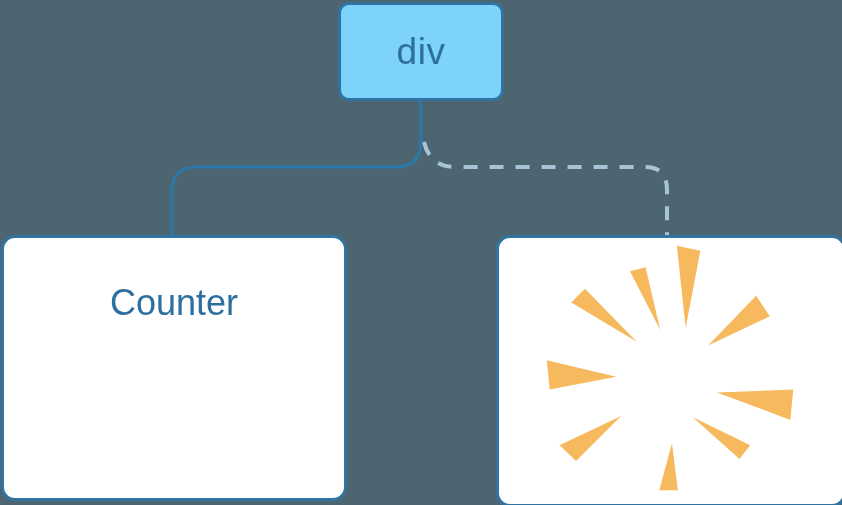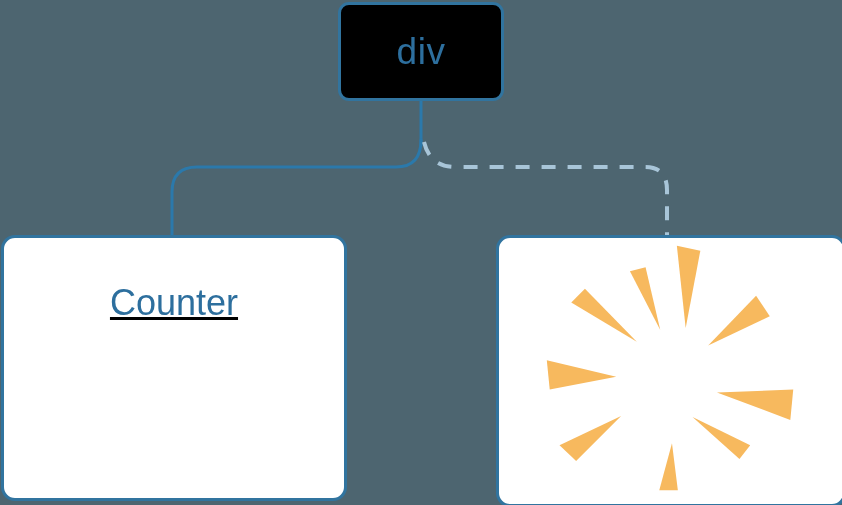--- a/index.html
+++ b/index.html
@@ -138,25 +138,25 @@
 
   <svg id="connectors" viewBox="0 0 842 505">
 
     <path d="M 421 101 L 421 146" fill="none" stroke="#2b79ab" stroke-width="3"></path>
 
     <path d="M 421 140 Q 421 167 396 167 L 197 167 Q 172 167 172 192 L 172 236" fill="none" stroke="#2b79ab" stroke-width="3" stroke-linecap="round"></path>
 
     <path d="M 424 142 Q 430 167 455 167 L 645 167 Q 667 167 667 190 L 667 240" fill="none" stroke="#a8c5d8" stroke-width="4" stroke-dasharray="14 12" stroke-linecap="butt"></path>
   </svg>
 
-  <div class="node node-root" style="border-color: rgb(49, 116, 159); background: #000000;">
+  <div class="node node-root" style="border-color: rgb(49, 116, 159); background: #7dd3fc;">
     <span class="node-title" style="color: rgb(45, 111, 158);">div</span>
   </div>
 
-  <div class="node node-counter" style="border-color: rgb(49, 116, 159); background: rgb(255, 255, 255); text-decoration: underline;">
+  <div class="node node-counter" style="border-color: rgb(49, 116, 159); background: rgb(255, 255, 255);">
     <span class="node-title" style="color: rgb(45, 111, 158);">Counter</span>
   </div>
 
   <div class="node node-burst" style="border-color: rgb(49, 116, 159); background: rgb(255, 255, 255);">
     <div class="burst-wrap">
       <svg class="burst-svg" viewBox="0 0 350 272">
         <g id="ray-group" fill="#f7b95e">
 
           <polygon points="181,8 205,13 190,92"></polygon>
 

